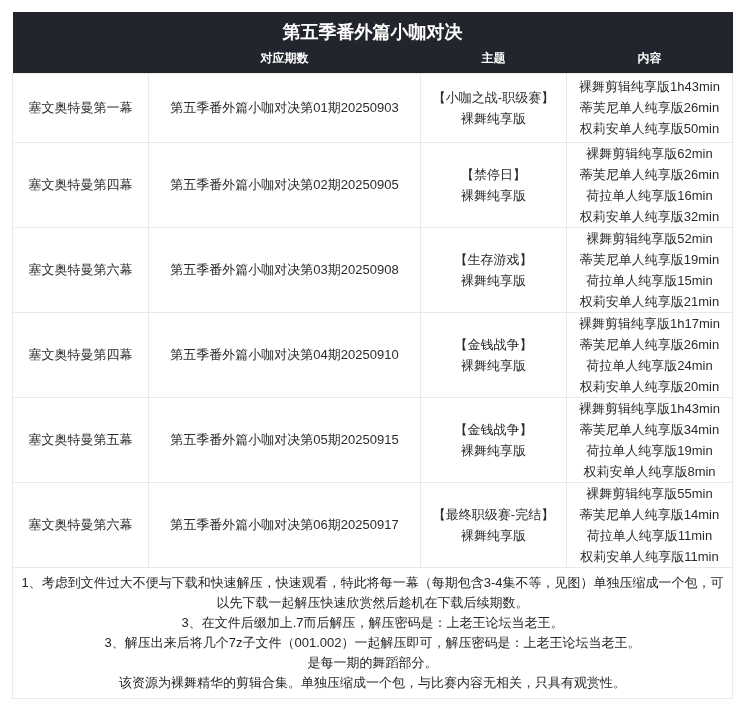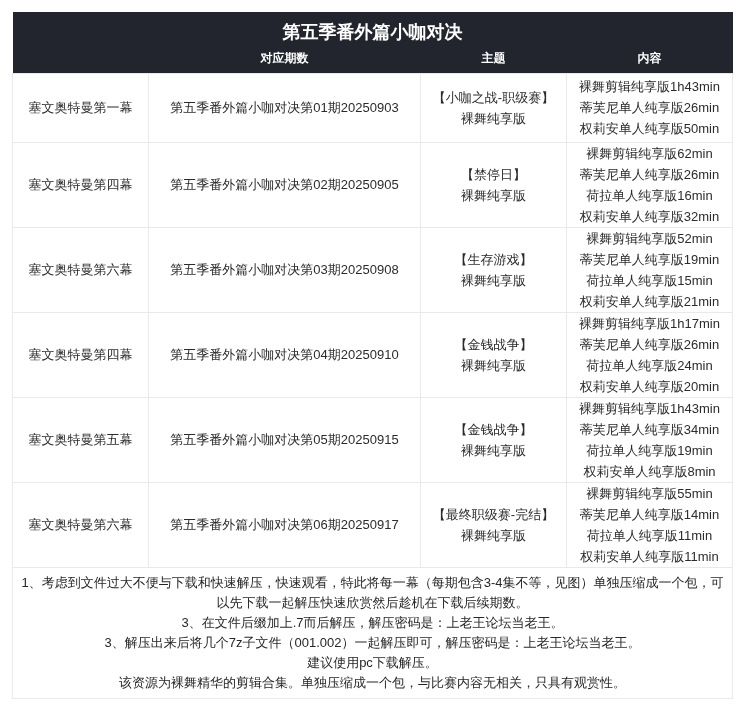--- a/index.html
+++ b/index.html
@@ -149,19 +149,19 @@
 权莉安单人纯享版11min</td>
       </tr>
     </tbody>
     <tfoot>
       <tr>
         <td colspan="4">
           <div class="note-line">1、考虑到文件过大不便与下载和快速解压，快速观看，特此将每一幕（每期包含3-4集不等，见图）单独压缩成一个包，可</div>
           <div class="note-line">以先下载一起解压快速欣赏然后趁机在下载后续期数。</div>
           <div class="note-line">3、在文件后缀加上.7而后解压，解压密码是：上老王论坛当老王。</div>
           <div class="note-line">3、解压出来后将几个7z子文件（001.002）一起解压即可，解压密码是：上老王论坛当老王。</div>
-          <div class="note-line">建议使用pc下载解压。</div>
+          <div class="note-line">是每一期的舞蹈部分。</div>
           <div class="note-line">该资源为裸舞精华的剪辑合集。单独压缩成一个包，与比赛内容无相关，只具有观赏性。</div>
         </td>
       </tr>
     </tfoot>
   </table>
 </div>
 
 </body></html>

